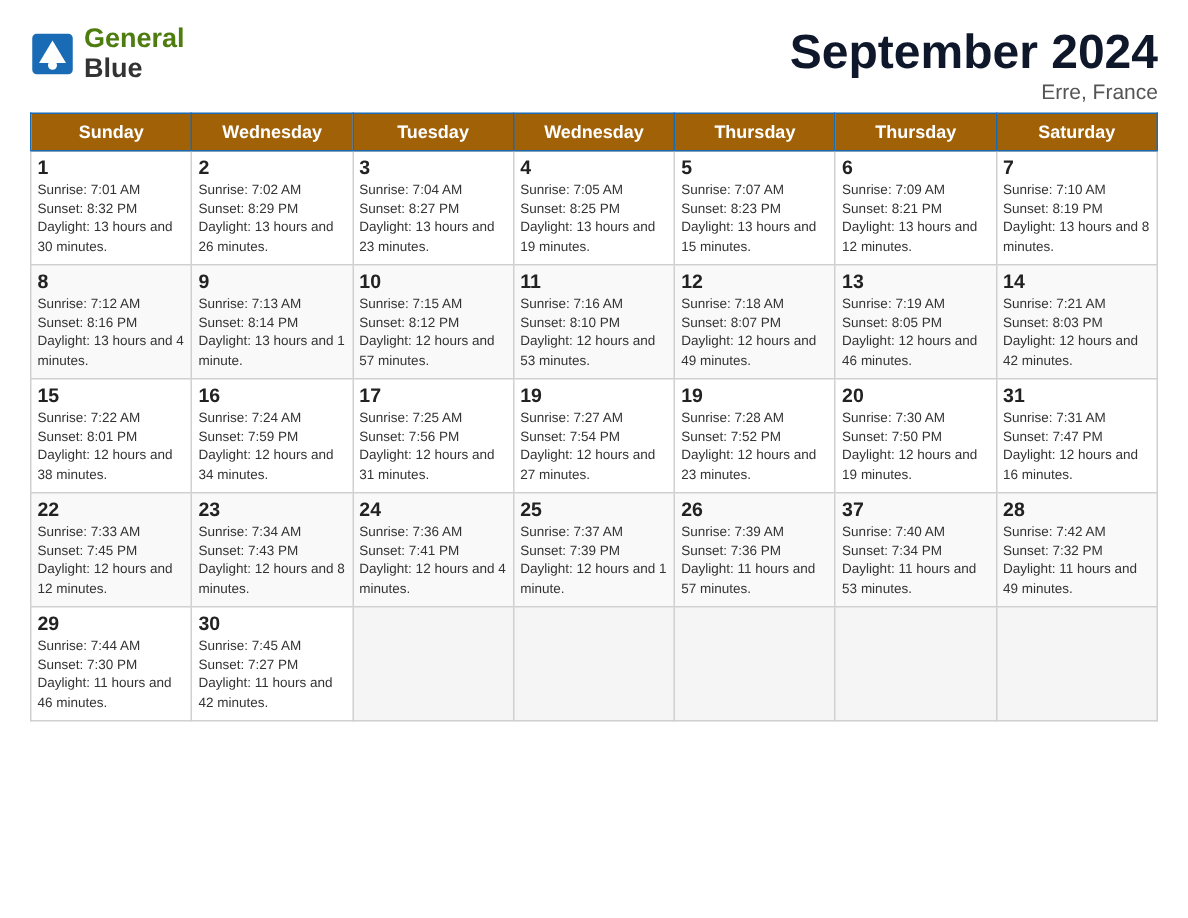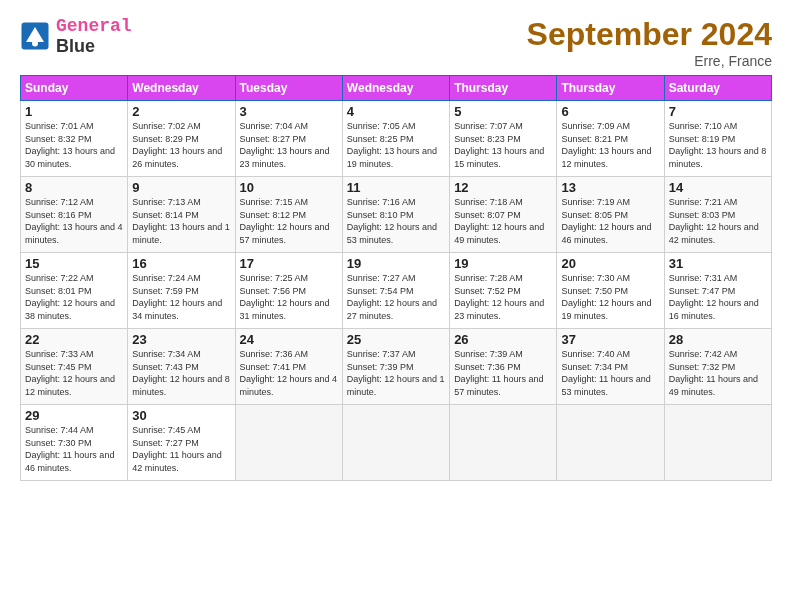--- a/index.html
+++ b/index.html
@@ -24,51 +24,50 @@
       align-items: center;
       gap: 6px;
     }
     .logo-text {
       font-size: 18px;
       font-weight: bold;
       color: #333;
       line-height: 1.1;
     }
     .logo-text span {
-      color: #ec4899;
-      font-family: Liberation Mono, monospace;
+      color: #4d7c0f;
     }
     .logo-icon {
       width: 30px;
       height: 30px;
     }
     .title-block {
       text-align: right;
     }
     .month-title {
       font-size: 32px;
       font-weight: bold;
-      color: #a16207;
+      color: #0f172a;
     }
     .location {
       font-size: 14px;
       color: #555;
     }
     table {
       width: 100%;
       border-collapse: collapse;
       table-layout: fixed;
     }
     th {
-      background-color: #d946ef;
+      background-color: #a16207;
       color: #fff;
       font-size: 12px;
       font-weight: bold;
       padding: 5px 4px;
-      text-align: left;
+      text-align: center;
       border: 1px solid #1a6bb5;
     }
     td {
       border: 1px solid #d0d0d0;
       vertical-align: top;
       padding: 3px 4px;
       font-size: 9.5px;
       color: #333;
       height: 76px;
       background: #fff;

